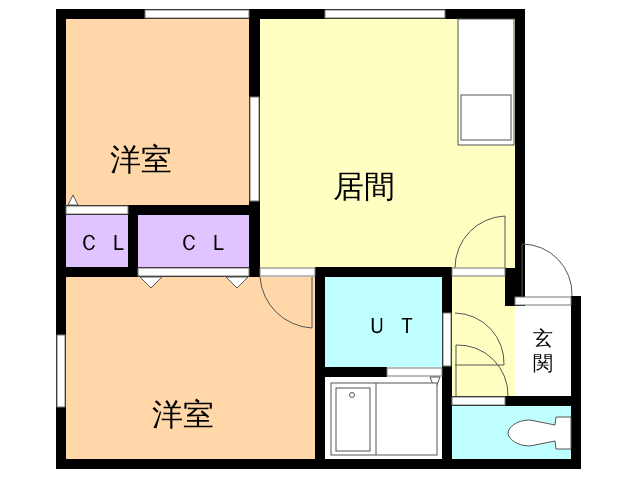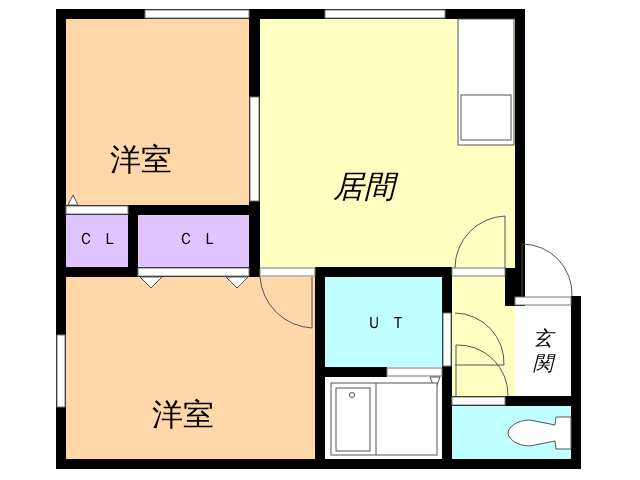--- a/index.html
+++ b/index.html
@@ -1,21 +1,21 @@
 <!DOCTYPE html>
 <html><head>
 <meta charset="utf-8">
 <style>
   html, body { margin:0; padding:0; background:#ffffff; }
   body { width:640px; height:480px; position:relative; overflow:hidden; }
   svg { position:absolute; left:0; top:0; }
   .lbl { position:absolute; font-family:"DejaVu Sans", sans-serif; color:#000; line-height:1.05; white-space:pre; }
   .big { font-size:31px; }
-  .mid { font-size:16px; letter-spacing:8px; }
-  .vert { font-size:20px; width:22px; text-align:center; white-space:normal; line-height:1.25;font-style:italic; }
+  .mid { font-size:22px; letter-spacing:8px; }
+  .vert { font-size:20px; width:22px; text-align:center; white-space:normal; line-height:1.25; }
 </style>
 </head>
 <body>
 
 <svg width="640" height="480" viewBox="0 0 640 480">
 
   <rect x="66" y="19" width="183" height="186" fill="#ffd7a8"></rect>
   <rect x="260" y="19" width="255" height="249" fill="#ffffc2"></rect>
   <rect x="452" y="268" width="63" height="128" fill="#ffffc2"></rect>
   <rect x="66" y="215" width="62" height="52" fill="#e0c4ff"></rect>
@@ -90,21 +90,21 @@
     <circle cx="352" cy="395" r="2.5"></circle>
   </g>
 
   <path d="M571 417 L556 417 L555 425 L530 420 C516 420 508 428 508 433 C508 438 516 446 530 446 L555 441 L556 449 L571 449 Z" fill="#fff" stroke="#555" stroke-width="1"></path>
 </svg>
 
 <div class="lbl big" style="left:110px;top:78px;">
   <div>洋室</div>
 </div>
 
-<div class="lbl big" style="left:333px;top:105px;font-style:italic;">
+<div class="lbl big" style="left:333px;top:105px;">
   <div>居間</div>
 </div>
 
 <div class="lbl mid" style="left:78px;top:231px;">ＣＬ</div>
 <div class="lbl mid" style="left:178px;top:231px;">ＣＬ</div>
 
 <div class="lbl big" style="left:152px;top:333px;">
   <div>洋室</div>
   
 </div>

